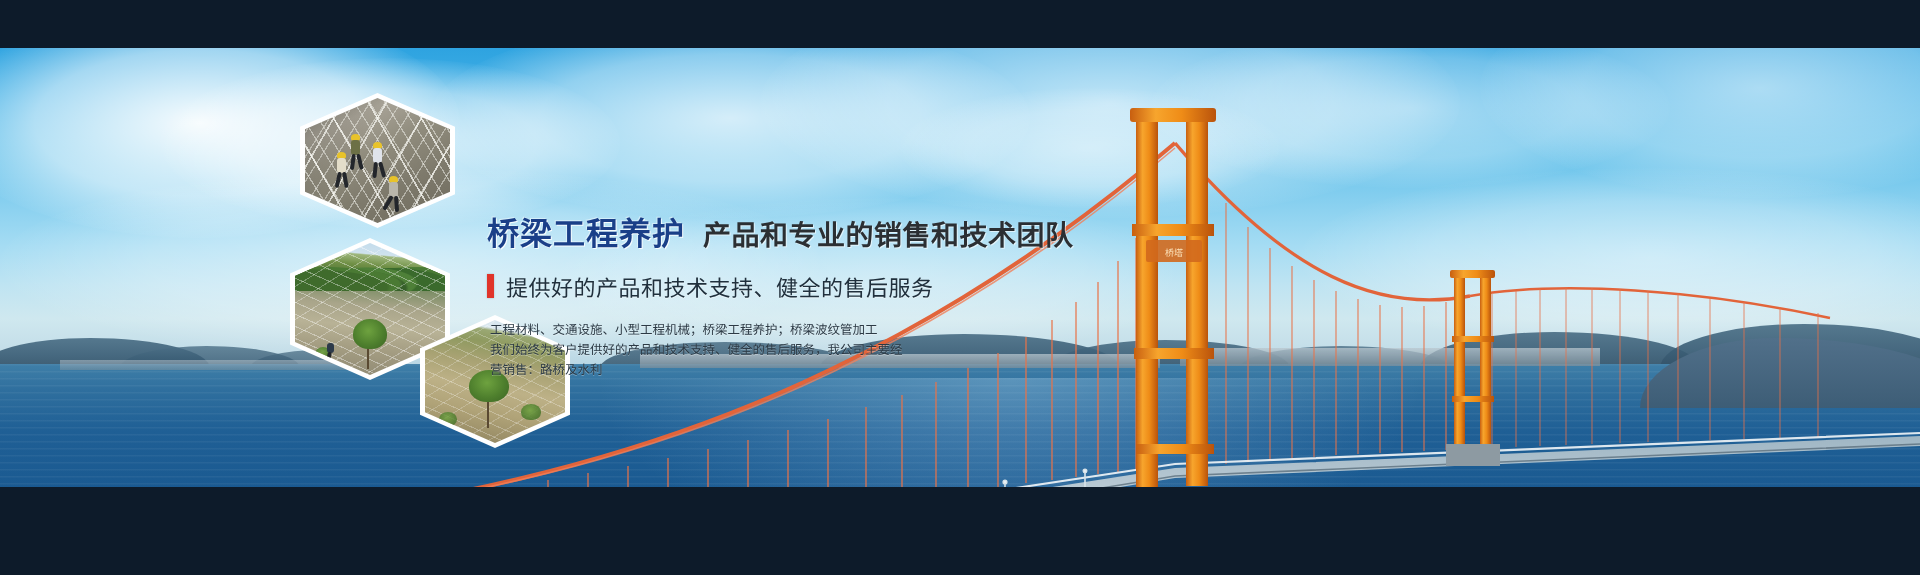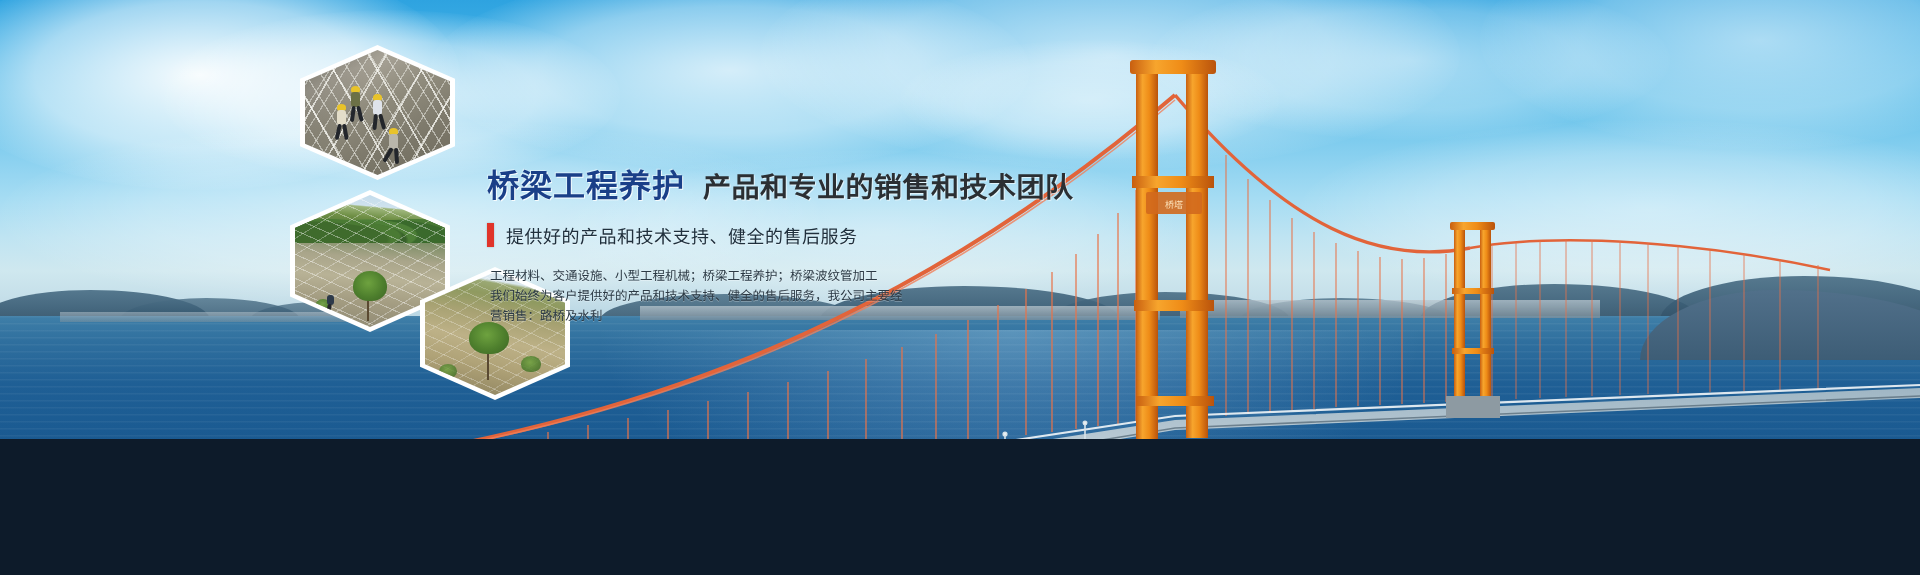--- a/index.html
+++ b/index.html
@@ -5,20 +5,21 @@
 <style>
   * { margin:0; padding:0; box-sizing:border-box; }
   html,body { background:#0d1b2a; }
   body { font-family:"Liberation Sans","DejaVu Sans",sans-serif; }
 
   .banner{
     position:relative;
     width:1920px; height:439px;
     overflow:hidden;
     background:#5eead4;
+    margin-top:48px;
   }
 
   
   .sky{
     position:absolute; left:0; top:0; width:1920px; height:330px;
     background:
       linear-gradient(180deg,
         #2ea3e0 0%,
         #42b0e6 14%,
         #62c0ea 30%,
@@ -188,21 +189,21 @@
 
   .subline{
     display:flex; align-items:center; gap:12px;
     margin-top:16px;
   }
   .redbar{
     width:7px; height:24px; background:#e0342a; flex:0 0 auto;
     box-shadow:0 0 2px rgba(0,0,0,.25);
   }
   .subline .s-text{
-    font-size:18px; color:#20303d; letter-spacing:0.5px;
+    font-size:22px; color:#20303d; letter-spacing:0.5px;
     text-shadow:0 1px 0 rgba(255,255,255,.45);
   }
 
   .body{
     margin-top:18px; margin-left:3px;
     font-size:12.5px; line-height:20px; color:#2c3a45;
     max-width:420px;
     text-shadow:0 1px 0 rgba(255,255,255,.3);
   }
   .body p{ margin:0; }

